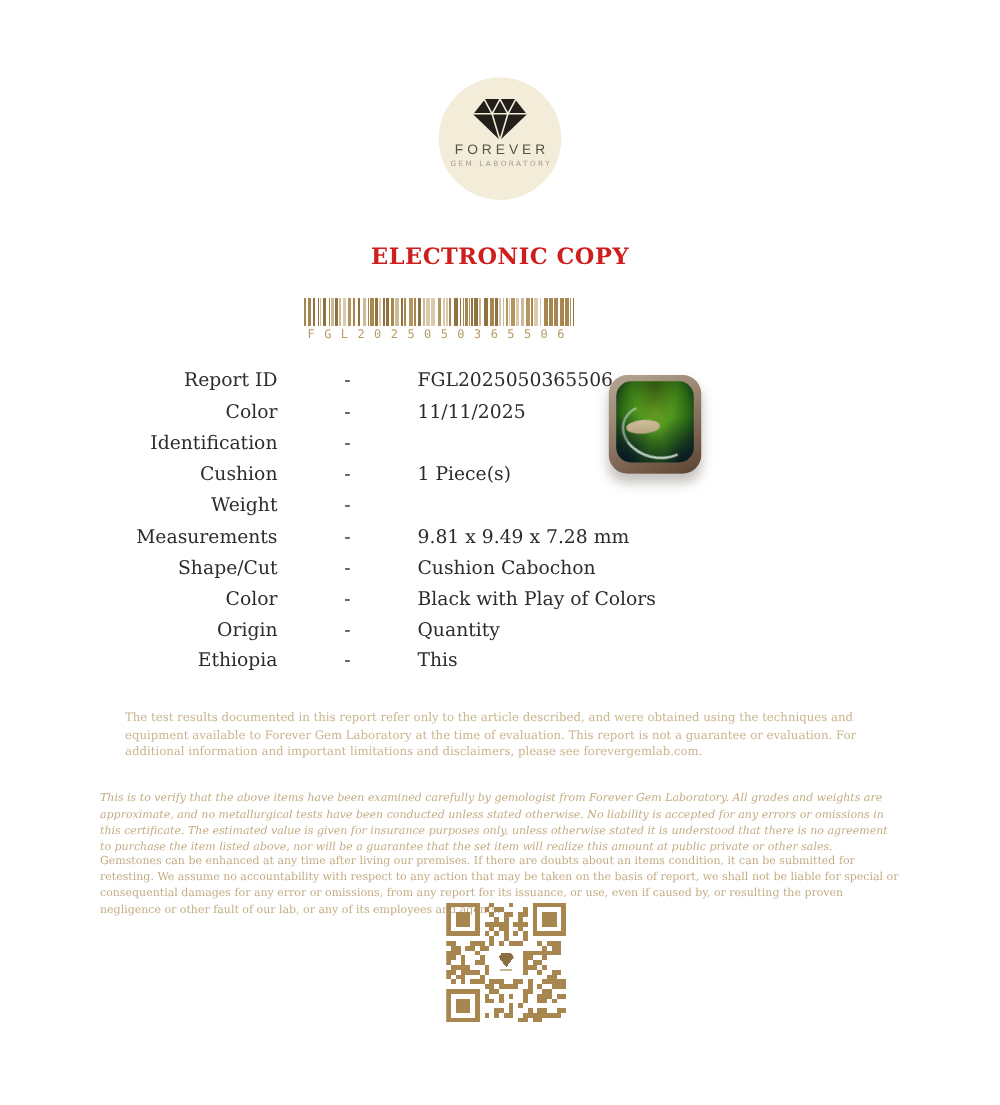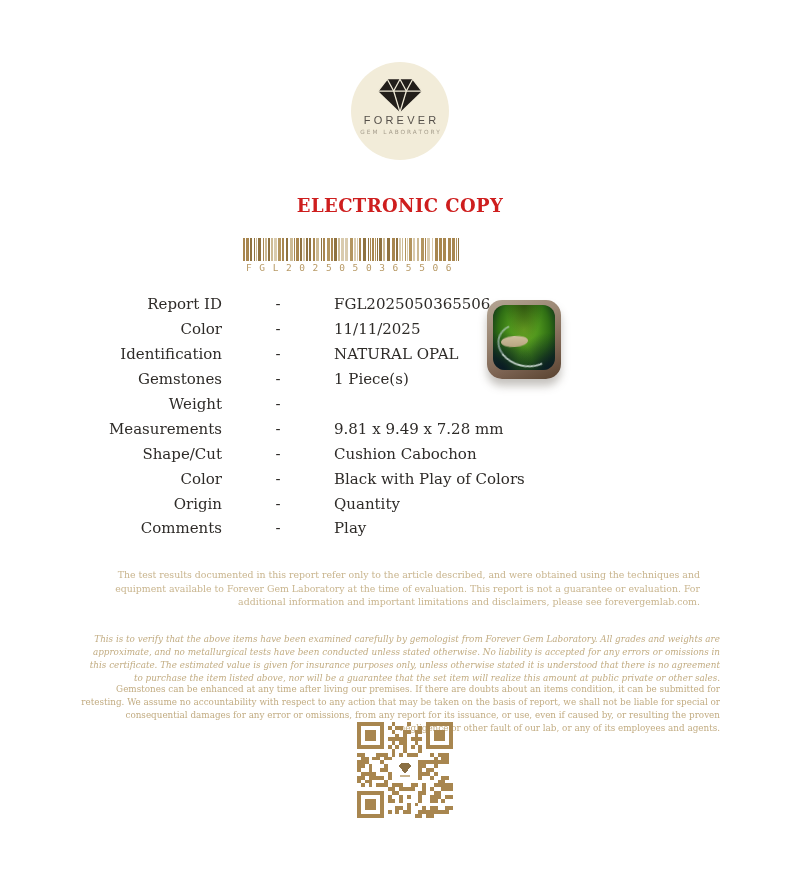--- a/index.html
+++ b/index.html
@@ -47,21 +47,21 @@
                        radial-gradient(ellipse at 88% 98%,rgba(8,22,38,.75),transparent 40%);}
   .gem-highlight{position:absolute;left:13%;top:47%;width:43%;height:17%;border-radius:50%;
             background:linear-gradient(#d6c2a4,#bfa887);opacity:.95;transform:rotate(-4deg);
             filter:blur(.4px);}
   .gem-arc{position:absolute;left:6%;bottom:4%;width:86%;height:62%;border-radius:50%;
             border:2.5px solid transparent;
             border-bottom-color:rgba(230,240,238,.8);border-left-color:rgba(210,225,235,.55);
             transform:rotate(14deg);filter:blur(.4px);}
 
   
-  .disclaimer{position:absolute;text-align:right;margin:0;}
+  .disclaimer{position:absolute;text-align:left;margin:0;}
   .p1{left:100px;top:568px;width:600px;font-size:9.4px;line-height:13.5px;color:#c9b58e;}
   .p2{left:80px;top:633px;width:640px;font-size:8.8px;line-height:13px;color:#c2ac82;font-style:italic;}
   .p3{left:80px;top:683px;width:640px;font-size:8.8px;line-height:13px;color:#c2ac82;}
 
   
   .qr-block{position:absolute;left:357px;top:722px;width:96px;height:96px;}
   .qr-block svg{display:block;width:96px;height:96px;}
 </style>
 </head>
 <body>
@@ -166,24 +166,23 @@
         <span class="detail-value">FGL2025050365506</span>
       </div>
       <div class="detail-row">
         <span class="detail-label">Color</span>
         <span class="detail-sep">-</span>
         <span class="detail-value">11/11/2025</span>
       </div>
       <div class="detail-row">
         <span class="detail-label">Identification</span>
         <span class="detail-sep">-</span>
-        <span class="detail-value">NATURAL OPAL</span>
-      </div>
-      <div class="detail-row">
-        <span class="detail-label">Gemstones</span>
+      </div>
+      <div class="detail-row">
+        <span class="detail-label">Cushion</span>
         <span class="detail-sep">-</span>
         <span class="detail-value">1 Piece(s)</span>
       </div>
       <div class="detail-row">
         <span class="detail-label">Weight</span>
         <span class="detail-sep">-</span>
       </div>
       <div class="detail-row">
         <span class="detail-label">Measurements</span>
         <span class="detail-sep">-</span>
@@ -198,23 +197,23 @@
         <span class="detail-label">Color</span>
         <span class="detail-sep">-</span>
         <span class="detail-value">Black with Play of Colors</span>
       </div>
       <div class="detail-row">
         <span class="detail-label">Origin</span>
         <span class="detail-sep">-</span>
         <span class="detail-value">Quantity</span>
       </div>
       <div class="detail-row">
-        <span class="detail-label">Comments</span>
-        <span class="detail-sep">-</span>
-        <span class="detail-value">Play</span>
+        <span class="detail-label">Ethiopia</span>
+        <span class="detail-sep">-</span>
+        <span class="detail-value">This</span>
       </div>
     </div>
 
   <div class="gem-photo">
     <div class="gem-dome">
       <div class="gem-arc"></div>
       <div class="gem-highlight"></div>
     </div>
   </div>
 

